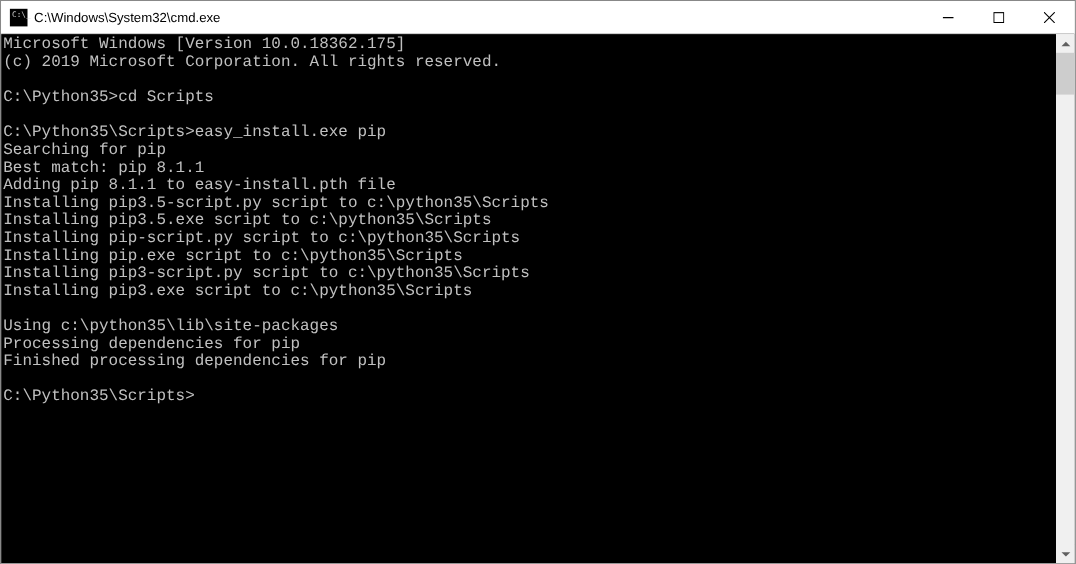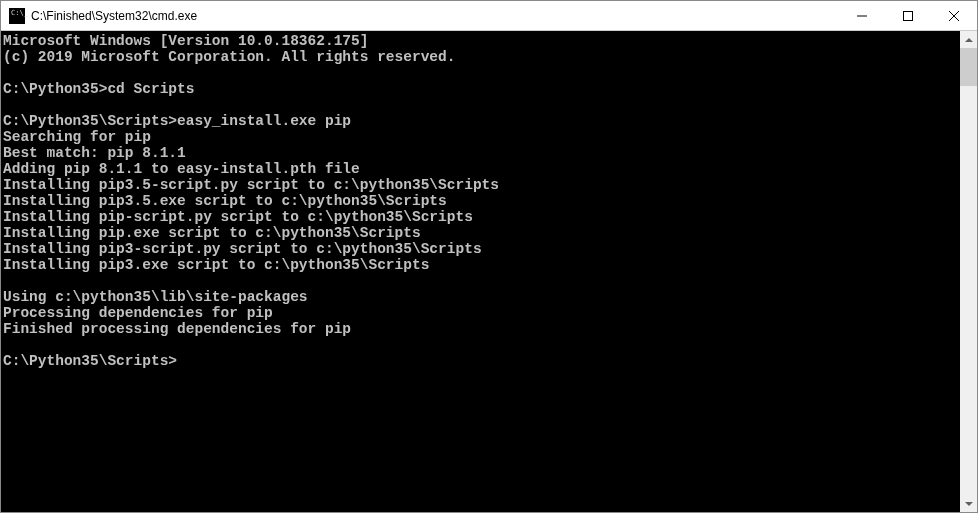--- a/index.html
+++ b/index.html
@@ -56,21 +56,20 @@
       color: #000;
       font-family: "Segoe UI Symbol", sans-serif;
     }
     .win-btn svg { display: block; }
     .client {
       position: relative;
       width: 100%;
       height: calc(100% - 30px);
       background: #000;
       display: flex;
-      font-weight: bold;
     }
     .terminal {
       flex: 1;
       padding: 2px 0 0 2px;
       font-family: Consolas, "Courier New", monospace;
       font-size: 14.5px;
       line-height: 16px;
       color: #c0c0c0;
       white-space: pre;
       overflow: hidden;
@@ -110,21 +109,21 @@
       border-right: 4px solid transparent;
     }
     .sb-arrow.up { border-bottom: 4px solid #606060; }
     .sb-arrow.down { border-top: 4px solid #606060; }
   </style>
 </head>
 <body>
 
 <div class="titlebar">
   <span class="titlebar-icon"></span>
-  <span class="titlebar-title">C:\Finished\System32\cmd.exe</span>
+  <span class="titlebar-title">C:\Windows\System32\cmd.exe</span>
   <div class="window-controls">
     <div class="win-btn">
       <svg width="10" height="10" viewBox="0 0 10 10">
           <path d="M0 5 H10" stroke="#000" stroke-width="1"></path>
         </svg>
     </div>
     <div class="win-btn">
       <svg width="10" height="10" viewBox="0 0 10 10">
           <rect x="0.5" y="0.5" width="9" height="9" fill="none" stroke="#000" stroke-width="1"></rect>
         </svg>

